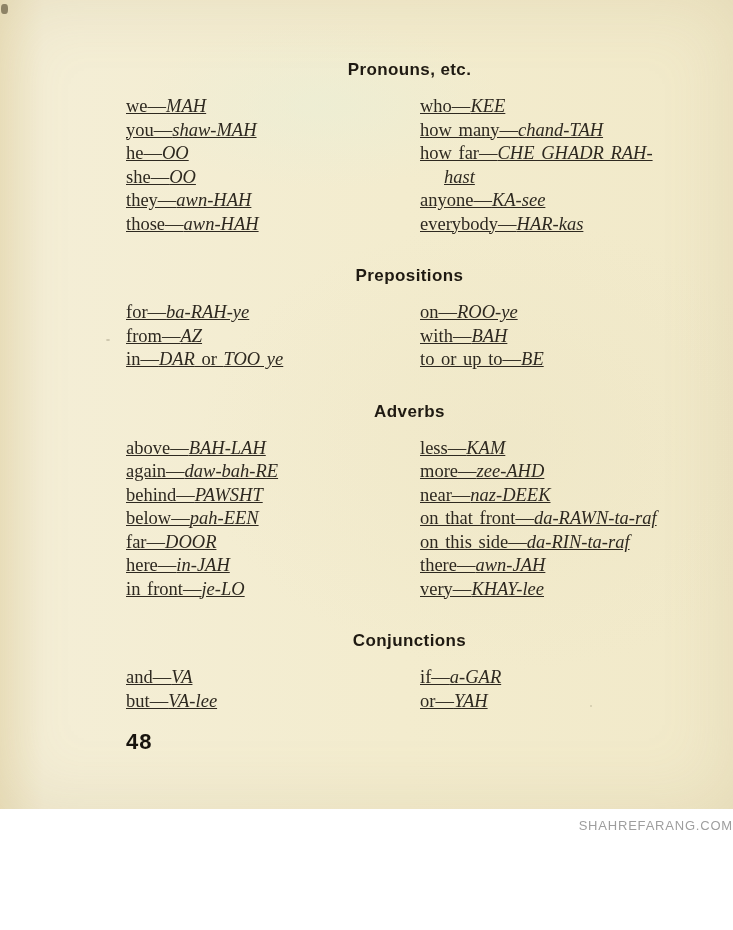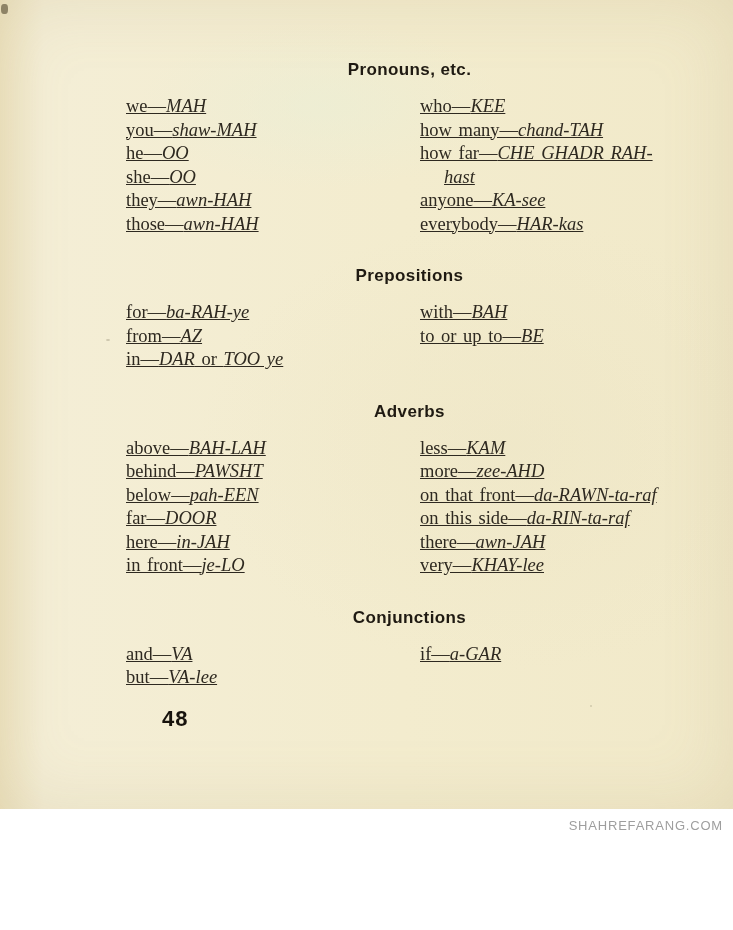--- a/index.html
+++ b/index.html
@@ -67,33 +67,31 @@
   .entry em { font-style: italic; }
   .entry.indent { padding-left: 24px; }
 
   .page-number {
     font-family: "Liberation Sans", sans-serif;
     font-weight: 700;
     font-size: 22px;
     color: #17130d;
     margin-top: 16px;
     letter-spacing: 1px;
-    margin-left: 36px;
   }
 
   
   .footer-strip {
     width: 733px;
     height: 32px;
     background: #ffffff;
     display: flex;
     align-items: center;
     justify-content: flex-end;
     box-sizing: border-box;
-    padding-right: 10px;
   }
   .watermark {
     font-family: "Liberation Sans", sans-serif;
     font-size: 13px;
     letter-spacing: 0.8px;
     color: #9e9e9e;
   }
 </style>
 </head>
 <body>
@@ -129,57 +127,61 @@
 
     <section>
       <h2 class="section-heading">Prepositions</h2>
       <div class="cols">
         <div class="col-left">
             <div class="entry"><span>for—</span><em>ba-RAH-ye</em></div>
             <div class="entry"><span>from—</span><em>AZ</em></div>
             <div class="entry"><span>in—</span><em>DAR</em><span> or </span><em>TOO ye</em></div>
           </div>
         <div class="col-right">
+            <div class="entry"><span>on—</span><em>ROO-ye</em></div>
             <div class="entry"><span>with—</span><em>BAH</em></div>
             <div class="entry"><span>to or up to—</span><em>BE</em></div>
           </div>
       </div>
     </section>
 
     <section>
       <h2 class="section-heading">Adverbs</h2>
       <div class="cols">
         <div class="col-left">
             <div class="entry"><span>above—</span><em>BAH-LAH</em></div>
+            <div class="entry"><span>again—</span><em>daw-bah-RE</em></div>
             <div class="entry"><span>behind—</span><em>PAWSHT</em></div>
             <div class="entry"><span>below—</span><em>pah-EEN</em></div>
             <div class="entry"><span>far—</span><em>DOOR</em></div>
             <div class="entry"><span>here—</span><em>in-JAH</em></div>
             <div class="entry"><span>in front—</span><em>je-LO</em></div>
           </div>
         <div class="col-right">
             <div class="entry"><span>less—</span><em>KAM</em></div>
             <div class="entry"><span>more—</span><em>zee-AHD</em></div>
+            <div class="entry"><span>near—</span><em>naz-DEEK</em></div>
             <div class="entry"><span>on that front—</span><em>da-RAWN-ta-raf</em></div>
             <div class="entry"><span>on this side—</span><em>da-RIN-ta-raf</em></div>
             <div class="entry"><span>there—</span><em>awn-JAH</em></div>
             <div class="entry"><span>very—</span><em>KHAY-lee</em></div>
           </div>
       </div>
     </section>
 
     <section>
       <h2 class="section-heading">Conjunctions</h2>
       <div class="cols">
         <div class="col-left">
             <div class="entry"><span>and—</span><em>VA</em></div>
             <div class="entry"><span>but—</span><em>VA-lee</em></div>
           </div>
         <div class="col-right">
             <div class="entry"><span>if—</span><em>a-GAR</em></div>
+            <div class="entry"><span>or—</span><em>YAH</em></div>
           </div>
       </div>
     </section>
 
     <div class="page-number">48</div>
   </div>
 </div>
 
 <div class="footer-strip">
   <span class="watermark">SHAHREFARANG.COM</span>

